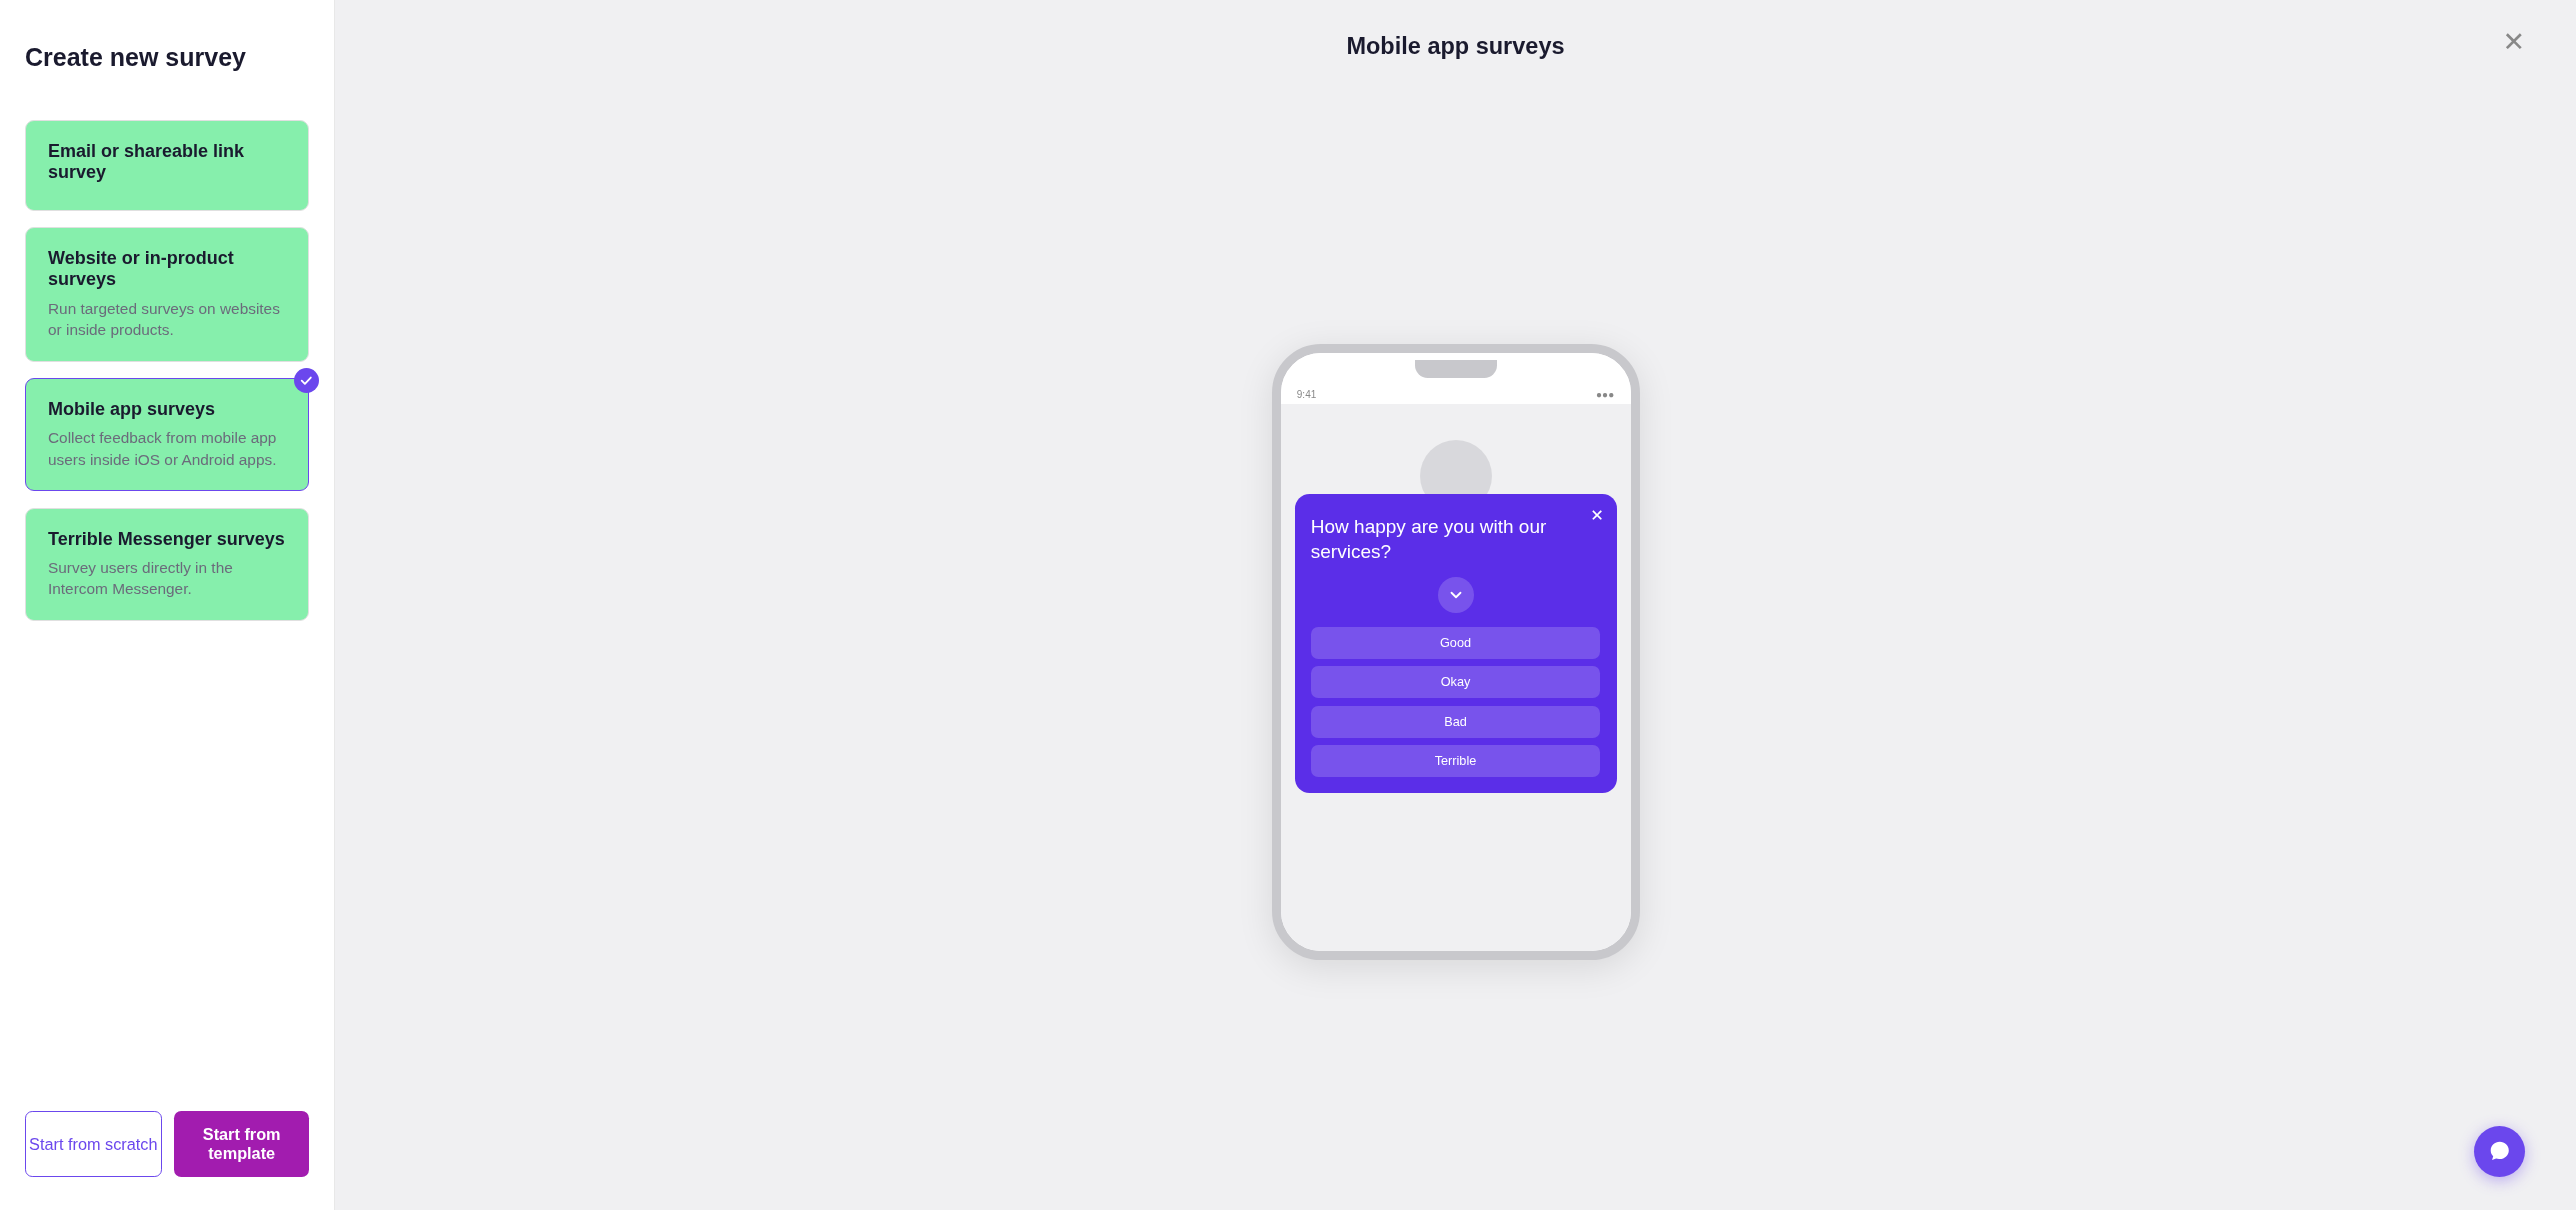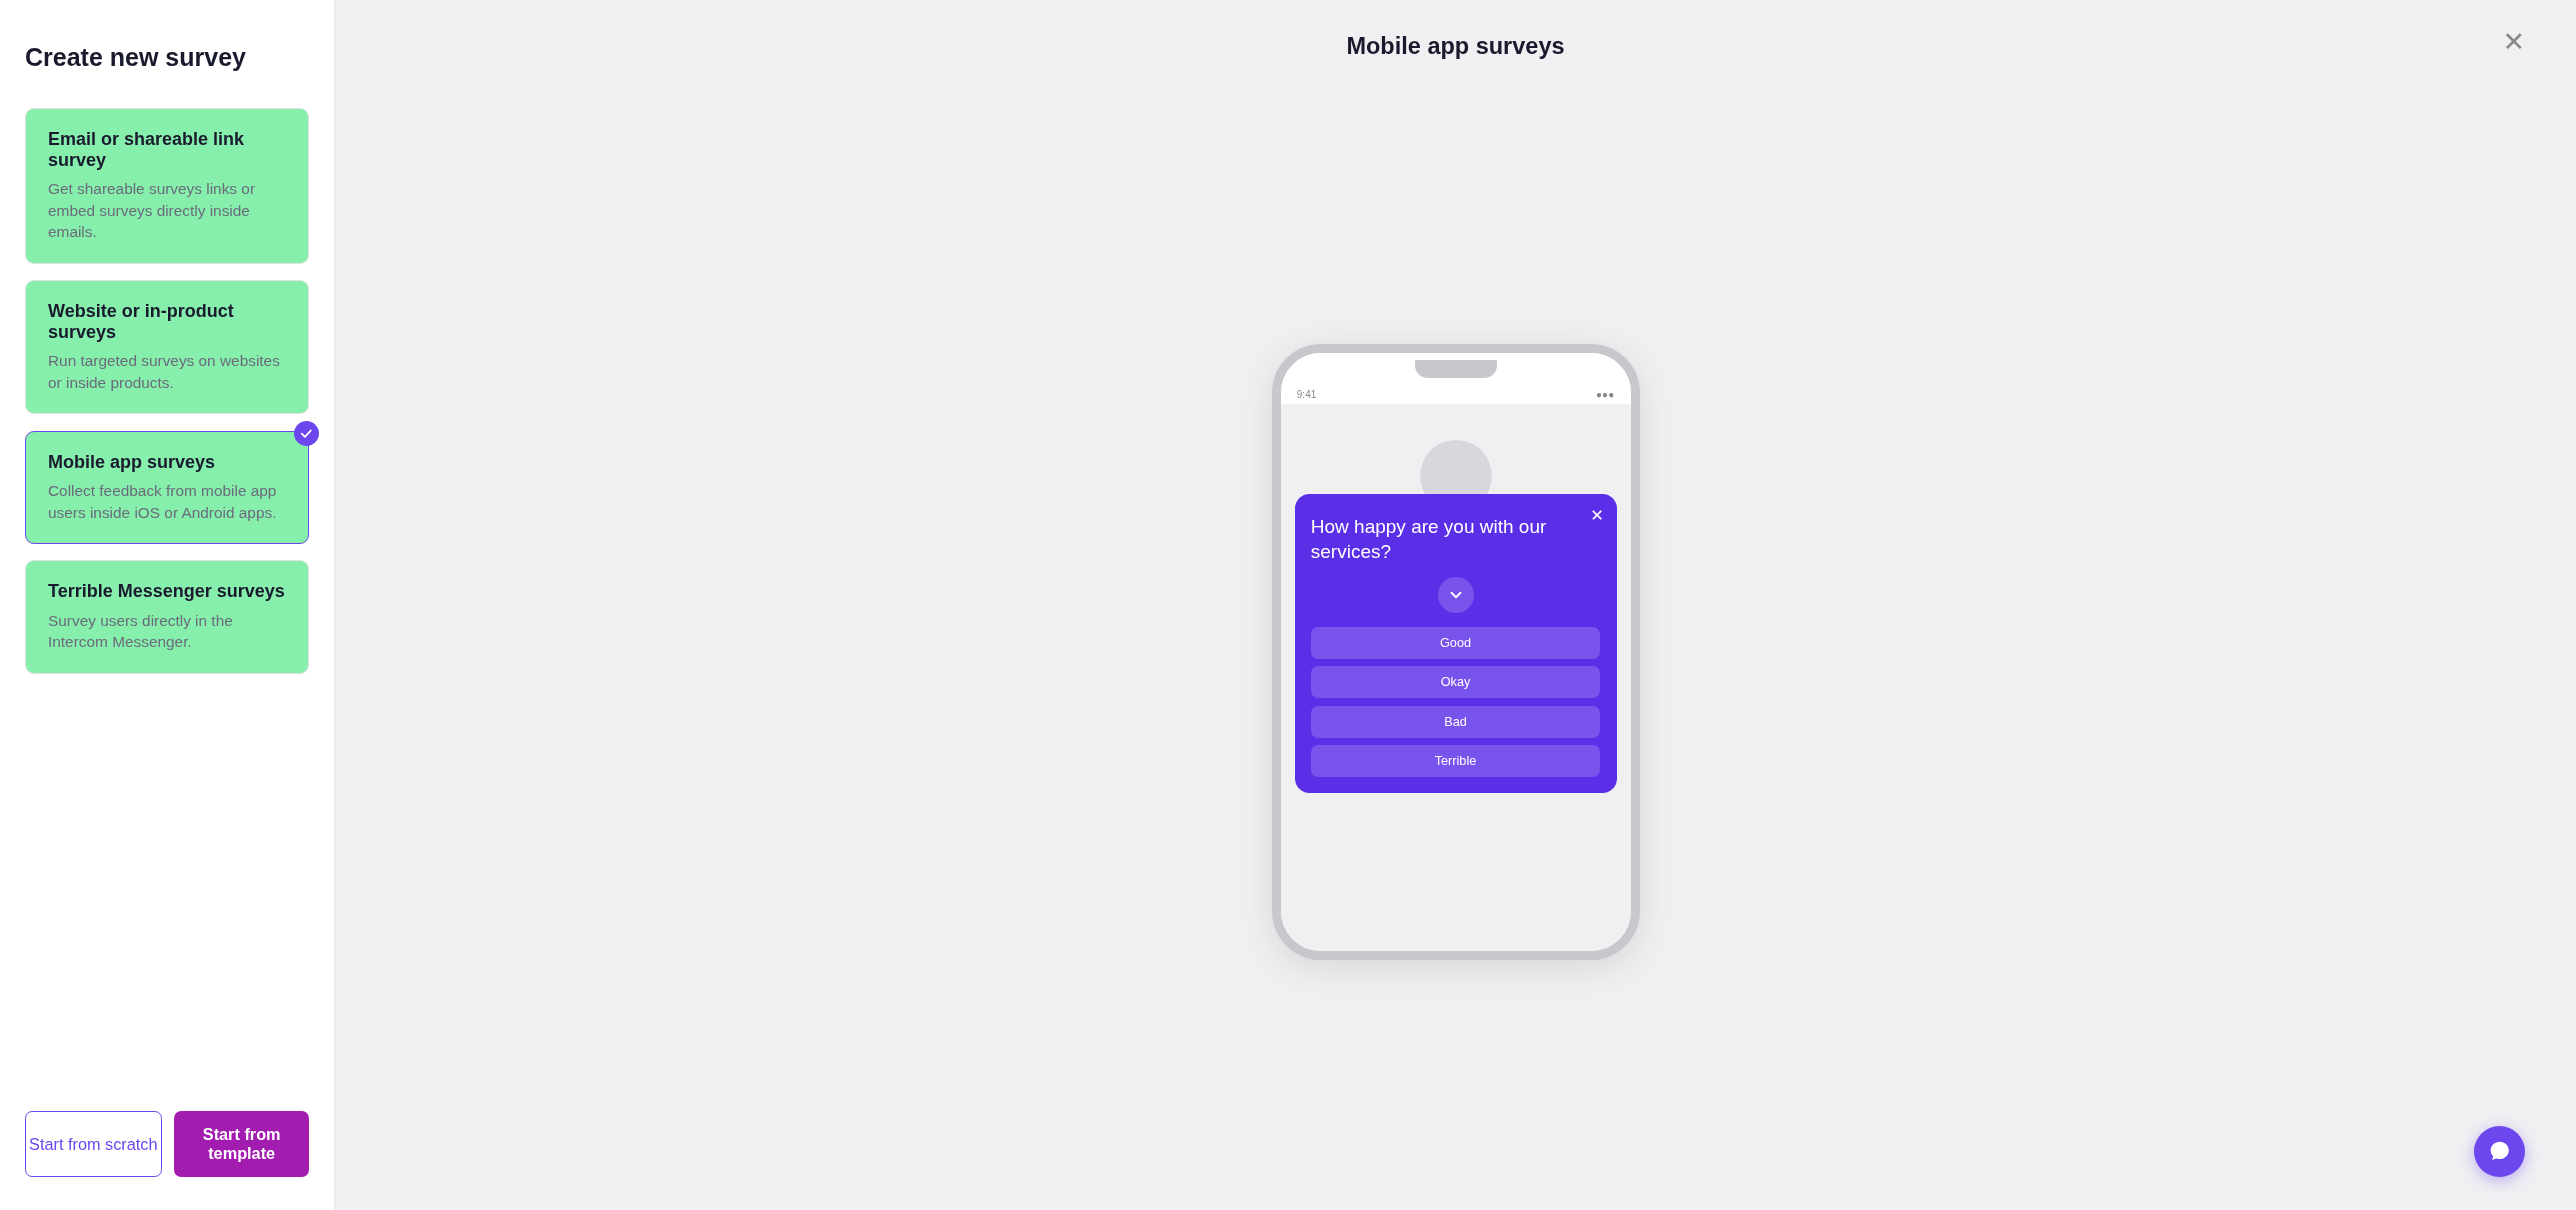--- a/index.html
+++ b/index.html
@@ -28,21 +28,21 @@
       display: flex;
       flex-direction: column;
       padding: 43px 25px 33px 25px;
       position: relative;
     }
 
     .panel-title {
       font-size: 25px;
       font-weight: 600;
       color: #1a1a2e;
-      margin-bottom: 36px;
+      margin-bottom: 48px;
     }
 
     .survey-options {
       display: flex;
       flex-direction: column;
       gap: 16.3px;
       flex: 1;
     }
 
     .survey-option {
@@ -320,21 +320,20 @@
 
 <div class="modal">
 
   <div class="left-panel">
     <h1 class="panel-title">Create new survey</h1>
 
     <div class="survey-options">
 
       <div class="survey-option">
         <div class="survey-option-title">Email or shareable link survey</div>
-        <div class="survey-option-desc">Get shareable surveys links or embed surveys directly inside emails.</div>
       </div>
 
       <div class="survey-option">
         <div class="survey-option-title">Website or in-product surveys</div>
         <div class="survey-option-desc">Run targeted surveys on websites or inside products.</div>
       </div>
 
       <div class="survey-option selected">
         <div class="survey-option-title">Mobile app surveys</div>
         <div class="survey-option-desc">Collect feedback from mobile app users inside iOS or Android apps.</div>

